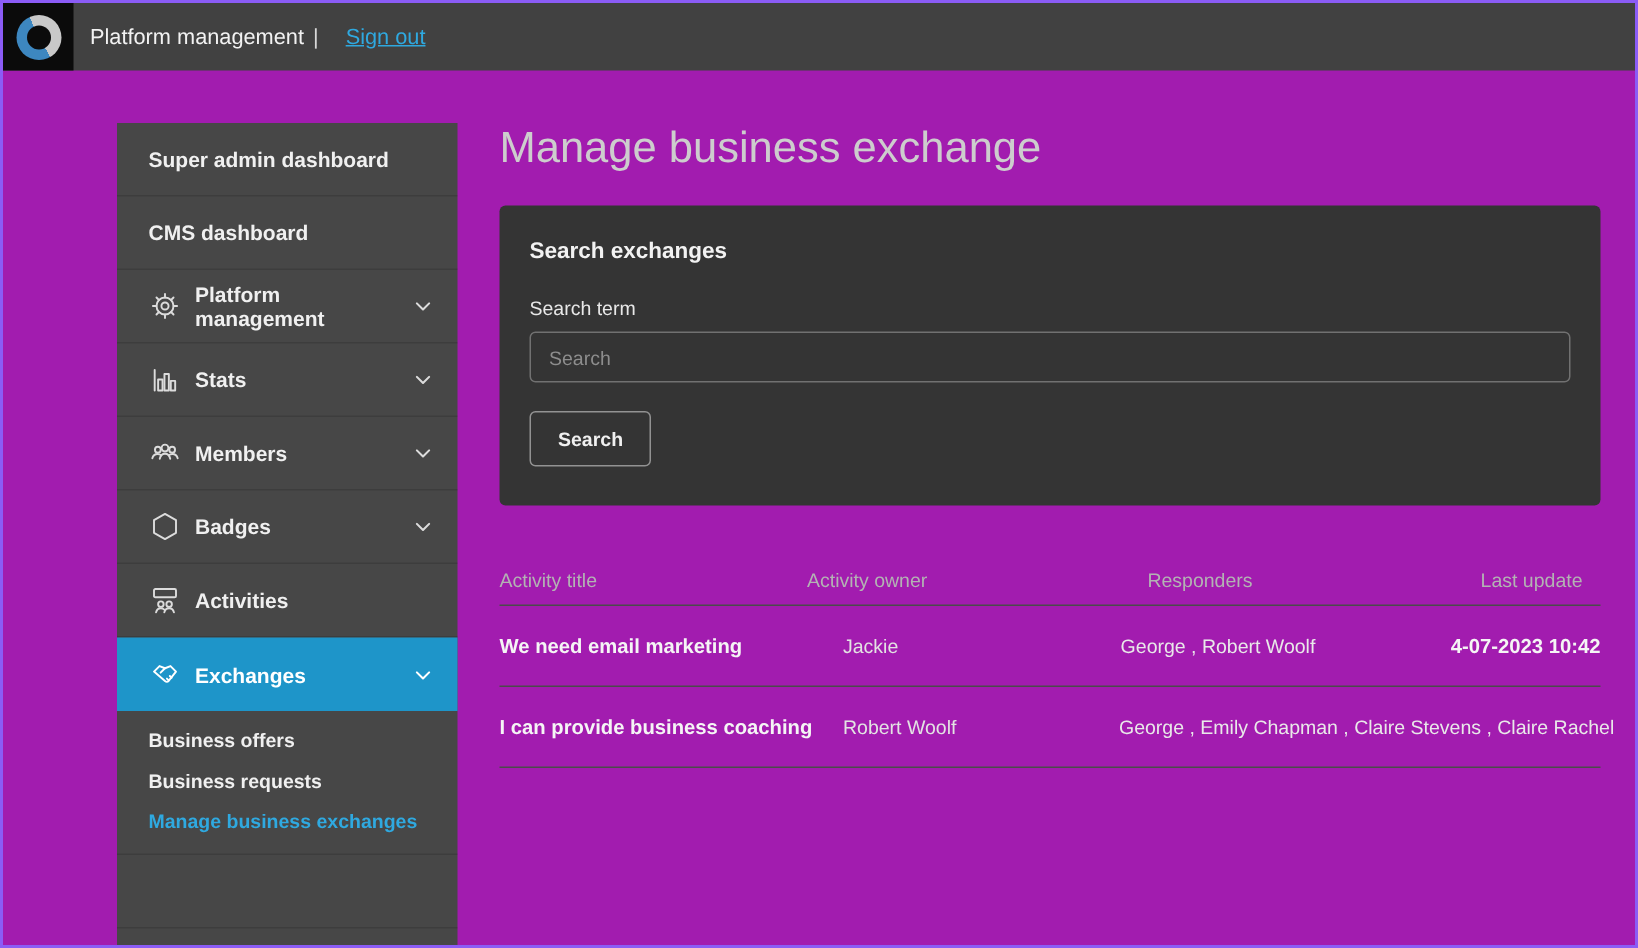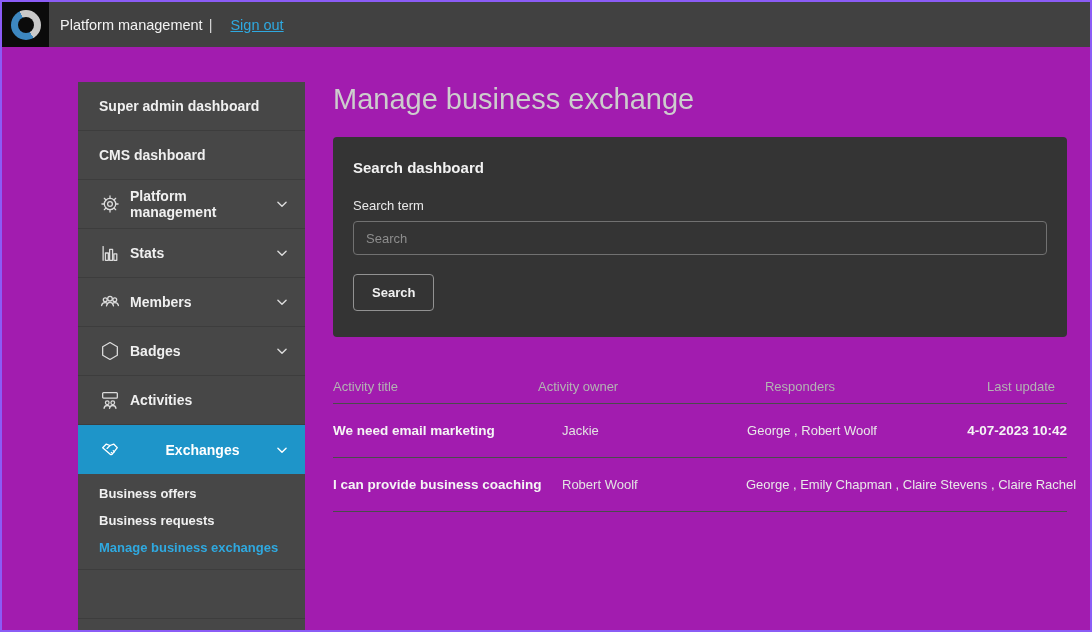--- a/index.html
+++ b/index.html
@@ -22,21 +22,21 @@
   .signout{color:#2fa9e0;text-decoration:underline;cursor:pointer;margin-left:12px;}
 
   
   .sidebar{position:absolute;left:76px;top:80px;bottom:0;width:227px;background:#474747;}
   .nav-item{height:49px;display:flex;align-items:center;padding:0 16px 0 21px;
             border-bottom:1px solid rgba(0,0,0,.14);cursor:pointer;color:#f0f0f0;}
   .nav-item .nav-icon{width:22px;height:22px;margin-right:9px;display:inline-flex;
                       align-items:center;justify-content:center;flex:0 0 22px;}
   .nav-item .nav-label{font-size:14px;font-weight:bold;flex:1 1 auto;}
   .nav-item .chev{width:14px;height:14px;display:inline-flex;flex:0 0 14px;}
-  .nav-item.active{background:#1e95c9;border-bottom:none;text-align:center;}
+  .nav-item.active{background:#1e95c9;border-bottom:none;}
   .nav-item.active .nav-label,.nav-item.active .chev{color:#fff;}
   svg.ic{stroke:#dcdcdc;fill:none;stroke-width:1.4;stroke-linecap:round;stroke-linejoin:round;width:100%;height:100%;}
   .nav-item.active svg.ic{stroke:#fff;}
   svg.ic.chev-ic{stroke-width:2.4;}
   .subnav{padding:6px 0 8px 0;border-bottom:1px solid rgba(0,0,0,.14);}
   .subnav-item{height:27px;display:flex;align-items:center;padding:0 16px 0 21px;cursor:pointer;}
   .subnav-item .sub-label{font-size:13px;font-weight:bold;color:#f0f0f0;}
   .subnav-item.active .sub-label{color:#2fa9e0;}
 
   
@@ -212,21 +212,21 @@
       
       
     </div>
 
   </aside>
 
   <main class="main">
     <h1 class="page-title">Manage business exchange</h1>
 
     <section class="search-panel">
-      <h2>Search dashboard</h2>
+      <h2>Search exchanges</h2>
       <label>Search term</label>
       <input class="search-input" type="text" placeholder="Search" style="">
       <button class="search-button">Search</button>
     </section>
 
     <section class="table">
       <div class="thead">
         <span class="h-title">Activity title</span>
         <span class="h-owner">Activity owner</span>
         <span class="h-resp">Responders</span>

